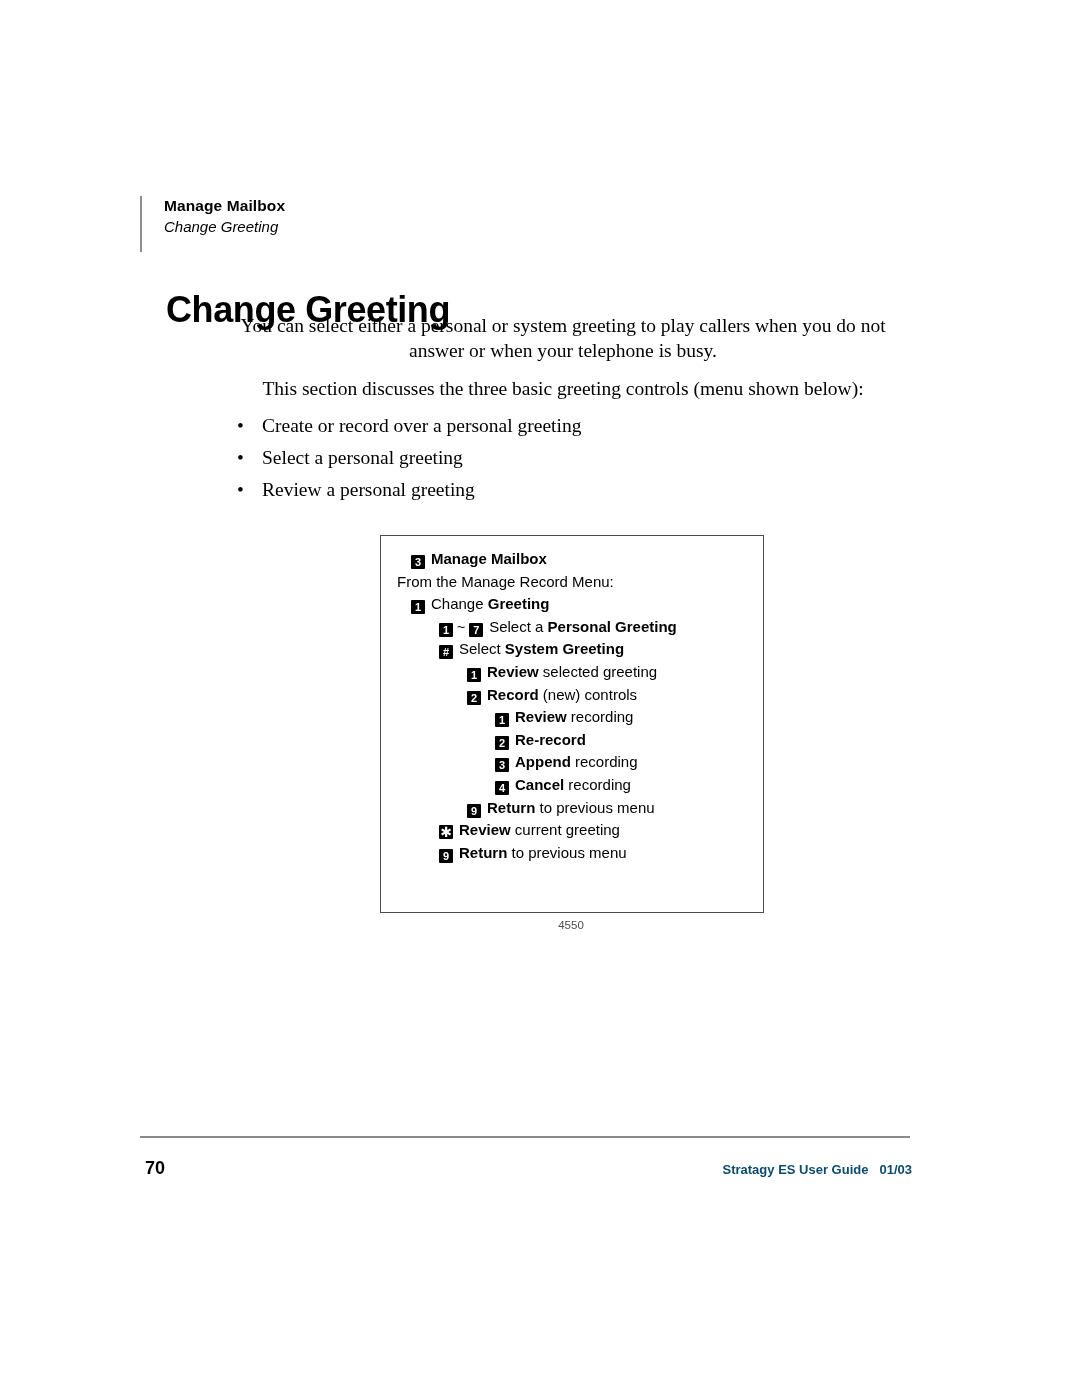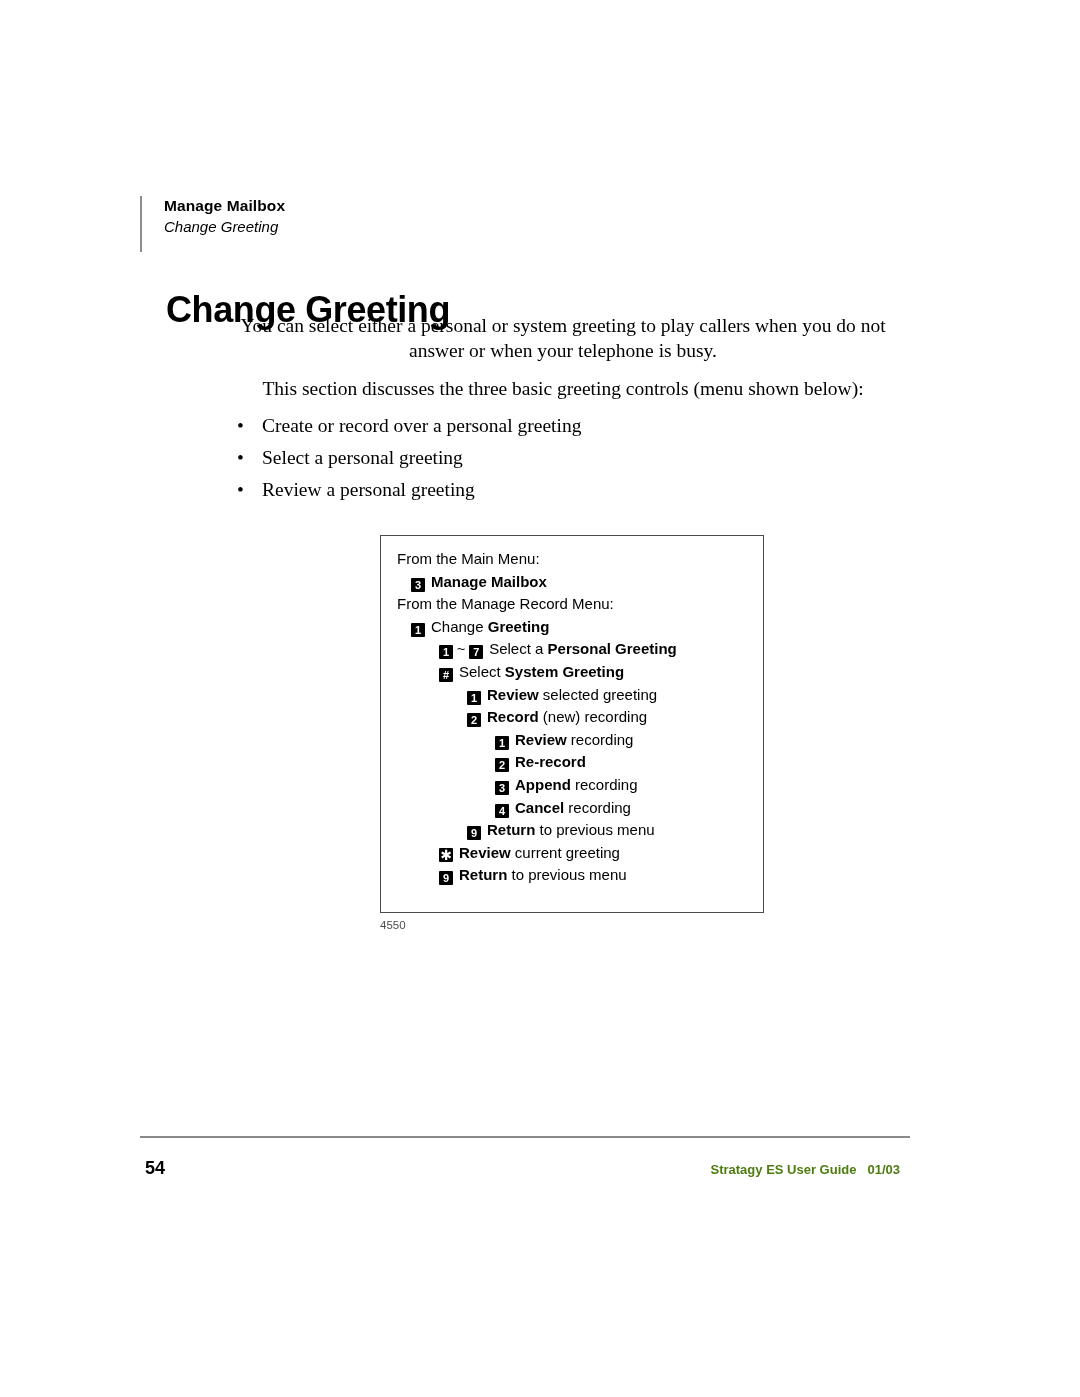--- a/index.html
+++ b/index.html
@@ -139,21 +139,21 @@
     display: inline-block;
     margin: 0 4px 0 -2px;
     font-size: 14px;
   }
   .b { font-weight: bold; }
 
   .fig-id {
     font-family: "Liberation Sans", "DejaVu Sans", sans-serif;
     font-size: 11.5px;
     color: #4d4d4d;
-    text-align: left;
+    text-align: center;
     width: 384px;
     margin-top: 6px;
     padding-right: 2px;
     box-sizing: border-box;
   }
 
   
   .footer-rule {
     position: absolute;
     left: 140px;
@@ -166,26 +166,26 @@
     position: absolute;
     left: 145px;
     top: 1158px;
     font-family: "Liberation Sans", "DejaVu Sans", sans-serif;
     font-weight: bold;
     font-size: 18px;
     color: #000;
   }
   .footer-right {
     position: absolute;
-    right: 180px;
+    right: 168px;
     top: 1162px;
     font-family: "Liberation Sans", "DejaVu Sans", sans-serif;
     font-weight: bold;
     font-size: 13px;
-    color: #4d7c0f;
+    color: #0c4a6e;
     white-space: nowrap;
   }
   .footer-right .gap {
     display: inline-block;
     width: 11px;
   }
 </style>
 </head>
 <body>
 
@@ -201,36 +201,35 @@
   <p class="para second">This section discusses the three basic greeting controls (menu shown below):</p>
   <div id="bullet-list">
       <div class="bullet-row"><span class="dot">•</span><span>Create or record over a personal greeting</span></div>
       <div class="bullet-row"><span class="dot">•</span><span>Select a personal greeting</span></div>
       <div class="bullet-row"><span class="dot">•</span><span>Review a personal greeting</span></div>
     </div>
 </div>
 
 <div class="figure">
   <div class="menu-box" id="menu-box">
-      <div class="m-row lvl0"><span>From the Main Menu:</span></div>
       <div class="m-row lvl1"><span class="key">3</span><span class="b">Manage Mailbox</span></div>
       <div class="m-row lvl0"><span>From the Manage Record Menu:</span></div>
       <div class="m-row lvl1"><span class="key">1</span><span>Change </span><span class="b">Greeting</span></div>
       <div class="m-row lvl2"><span class="key">1</span><span class="tilde">~</span><span class="key">7</span><span>Select a </span><span class="b">Personal Greeting</span></div>
       <div class="m-row lvl2"><span class="key">#</span><span>Select </span><span class="b">System Greeting</span></div>
       <div class="m-row lvl3"><span class="key">1</span><span class="b">Review</span><span> selected greeting</span></div>
-      <div class="m-row lvl3"><span class="key">2</span><span class="b">Record</span><span> (new) recording</span></div>
+      <div class="m-row lvl3"><span class="key">2</span><span class="b">Record</span><span> (new) controls</span></div>
       <div class="m-row lvl4"><span class="key">1</span><span class="b">Review</span><span> recording</span></div>
       <div class="m-row lvl4"><span class="key">2</span><span class="b">Re-record</span></div>
       <div class="m-row lvl4"><span class="key">3</span><span class="b">Append</span><span> recording</span></div>
       <div class="m-row lvl4"><span class="key">4</span><span class="b">Cancel</span><span> recording</span></div>
       <div class="m-row lvl3"><span class="key">9</span><span class="b">Return</span><span> to previous menu</span></div>
       <div class="m-row lvl2"><span class="key star">✱</span><span class="b">Review</span><span> current greeting</span></div>
       <div class="m-row lvl2"><span class="key">9</span><span class="b">Return</span><span> to previous menu</span></div>
     </div>
   <div class="fig-id">4550</div>
 </div>
 
 <div class="footer-rule"></div>
-<div class="folio">54</div>
+<div class="folio">70</div>
 <div class="footer-right">
   <span>Stratagy ES User Guide</span><span class="gap"></span><span>01/03</span>
 </div>
 
 </body></html>

